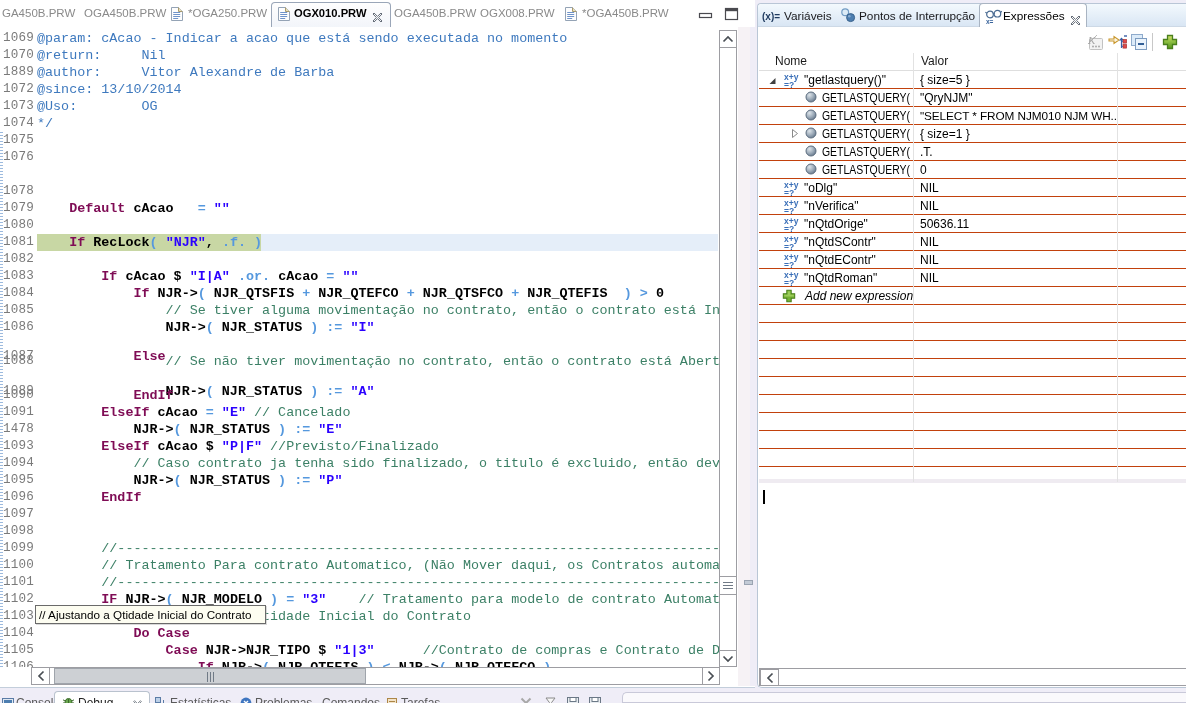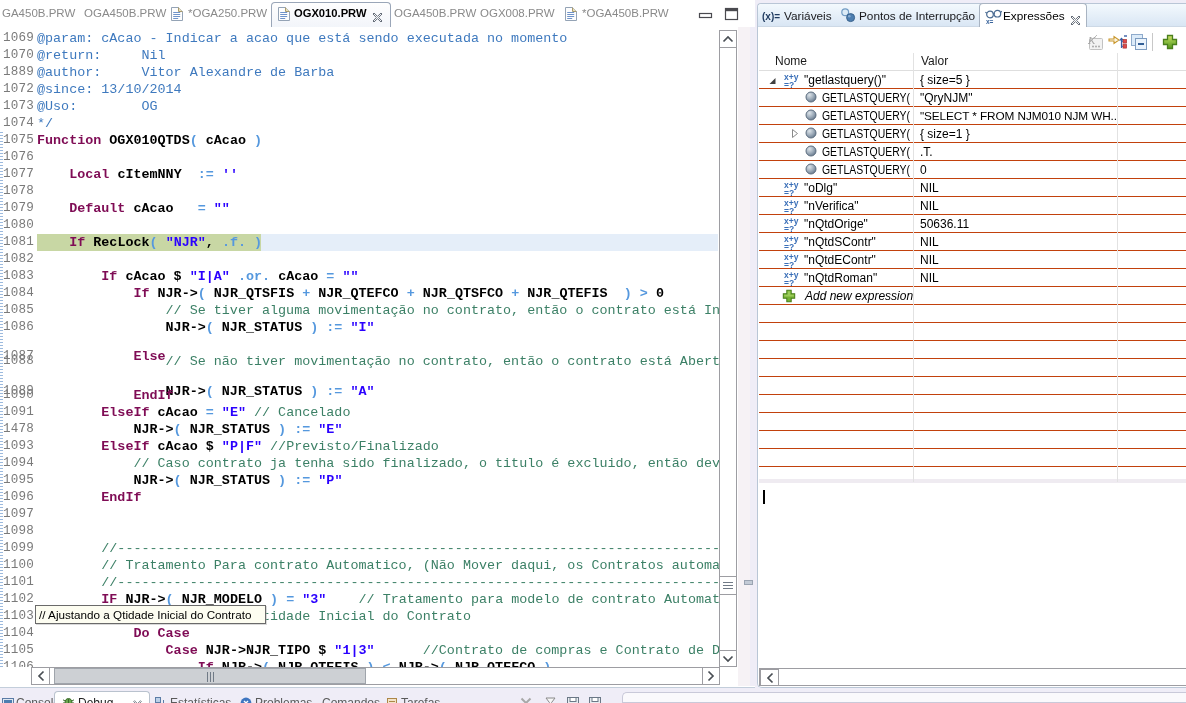--- a/index.html
+++ b/index.html
@@ -131,23 +131,22 @@
       <rect x="1" y="1" width="13" height="3.2" fill="#4a4a4f"></rect>
     </svg></span>
 
 <div id="codearea">
 <div class="ln" style="top:3px;"><span class="num">1069</span><span class="ct"><span class="d">@param: cAcao - Indicar a acao que está sendo executada no momento</span></span></div>
 <div class="ln" style="top:20px;"><span class="num">1070</span><span class="ct"><span class="d">@return:     Nil</span></span></div>
 <div class="ln" style="top:37px;"><span class="num">1889</span><span class="ct"><span class="d">@author:     Vitor Alexandre de Barba</span></span></div>
 <div class="ln" style="top:54px;"><span class="num">1072</span><span class="ct"><span class="d">@since: 13/10/2014</span></span></div>
 <div class="ln" style="top:71px;"><span class="num">1073</span><span class="ct"><span class="d">@Uso:        OG</span></span></div>
 <div class="ln" style="top:88px;"><span class="num">1074</span><span class="ct"><span class="d">*/</span></span></div>
-<div class="ln" style="top:105px;"><span class="num">1075</span><span class="ct"><span class="k">Function</span> OGX010QTDS<span class="o">(</span> cAcao <span class="o">)</span></span></div>
+<div class="ln" style="top:105px;"><span class="num">1075</span></div>
 <div class="ln" style="top:122px;"><span class="num">1076</span><span class="ct"></span></div>
-<div class="ln" style="top:139px;"><span class="num">1077</span><span class="ct">    <span class="k">Local</span> cItemNNY  <span class="o">:=</span> <span class="s">''</span></span></div>
 <div class="ln" style="top:156px;"><span class="num">1078</span><span class="ct"></span></div>
 <div class="ln" style="top:173px;"><span class="num">1079</span><span class="ct">    <span class="k">Default</span> cAcao   <span class="o">=</span> <span class="s">""</span></span></div>
 <div class="ln" style="top:190px;"><span class="num">1080</span><span class="ct"></span></div>
 <div class="ln" style="top:207px;"><div style="position:absolute;left:37px;top:0;width:224px;height:17px;background:#c8d7a4;"></div><div style="position:absolute;left:261px;top:0;width:457px;height:17px;background:#e5eef9;"></div><span class="num">1081</span><span class="ct">    <span class="k">If</span> RecLock<span class="o">(</span> <span class="s">"NJR"</span>, <span class="o">.f.</span> <span class="o">)</span></span></div>
 <div class="ln" style="top:224px;"><span class="num">1082</span><span class="ct"></span></div>
 <div class="ln" style="top:241px;"><span class="num">1083</span><span class="ct">        <span class="k">If</span> cAcao $ <span class="s">"I|A"</span> <span class="o">.or.</span> cAcao <span class="o">=</span> <span class="s">""</span></span></div>
 <div class="ln" style="top:258px;"><span class="num">1084</span><span class="ct">            <span class="k">If</span> NJR-&gt;<span class="o">(</span> NJR_QTSFIS <span class="o">+</span> NJR_QTEFCO <span class="o">+</span> NJR_QTSFCO <span class="o">+</span> NJR_QTEFIS  <span class="o">)</span> <span class="o">&gt;</span> 0</span></div>
 <div class="ln" style="top:275px;"><span class="num">1085</span><span class="ct">                <span class="c">// Se tiver alguma movimentação no contrato, então o contrato está Iniciado</span></span></div>
 <div class="ln" style="top:292px;text-decoration:underline;"><span class="num">1086</span><span class="ct">                NJR-&gt;<span class="o">(</span> NJR_STATUS <span class="o">)</span> <span class="o">:=</span> <span class="s">"I"</span></span></div>
 <div class="ln" style="top:309px;margin-top:12px;"><span class="num">1087</span><span class="ct">            <span class="k">Else</span></span></div>

